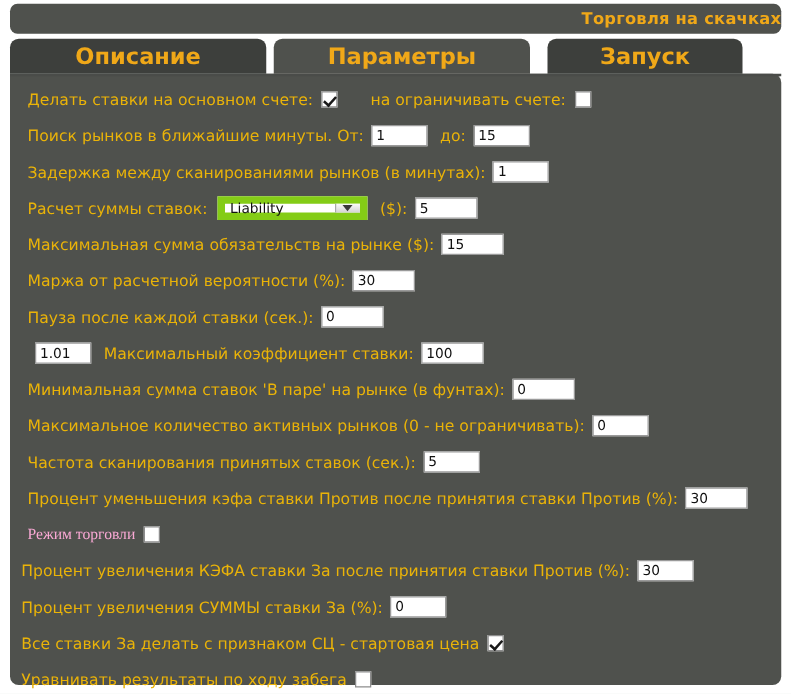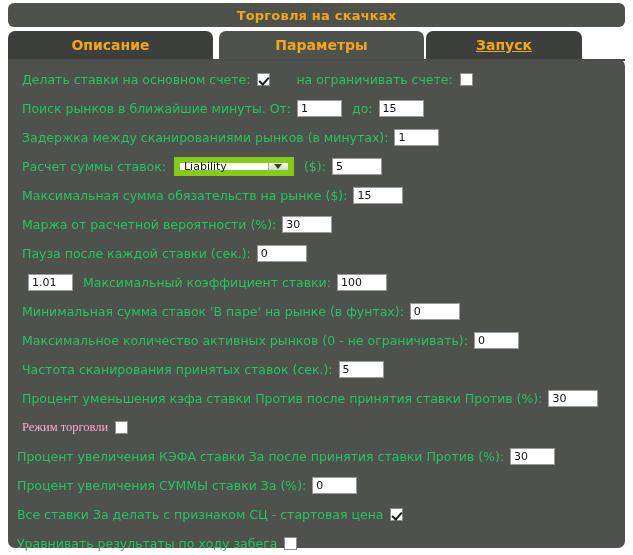--- a/index.html
+++ b/index.html
@@ -10,43 +10,43 @@
     overflow:hidden;
   }
   .app{
     position:relative;width:633px;height:555px;background:#ffffff;
   }
 
   
   .titlebar{
     position:absolute;left:8px;top:3px;width:617px;height:24px;
     background:#4f514d;border-radius:6px;
-    display:flex;align-items:center;justify-content:center;
+    display:flex;align-items:center;justify-content:flex-end;
   }
   .titlebar-text{
     color:#f0a818;font-size:13px;font-weight:bold;letter-spacing:.2px;
   }
 
   
   .tabstrip{
     position:absolute;left:8px;top:31px;width:617px;height:28px;
   }
   .tab{
     position:absolute;top:0;height:28px;
     background:#3d3f3c;
     border-top-left-radius:7px;border-top-right-radius:7px;
     display:flex;align-items:center;justify-content:center;
-    color:#f0a818;font-size:14px;font-weight:bold;
+    color:#f0a818;font-size:18px;font-weight:bold;
   }
   .tab.active{
     background:#4f514d;
   }
   .tab-desc{left:0;width:205px;}
   .tab-param{left:211px;width:205px;}
-  .tab-run{left:418px;width:156px;text-decoration:underline;}
+  .tab-run{left:430px;width:156px;}
 
   
   .panel{
     position:absolute;left:8px;top:59px;width:617px;height:489px;
     background:#4f514d;
     border-bottom-left-radius:7px;border-bottom-right-radius:7px;
     border-top-right-radius:7px;
   }
   .panel-seam{
     position:absolute;left:0;top:0;width:617px;height:2px;
@@ -55,21 +55,21 @@
 
   
   .rows{position:absolute;left:0;top:8px;width:617px;}
   .row{
     display:flex;align-items:center;
     height:24px;margin-bottom:5px;
     padding-left:14px;
     color:#e6e6e6;font-size:12.5px;white-space:nowrap;
   }
   .row.indent{padding-left:9px;}
-  .lbl{color:#22c55e;}
+  .lbl{color:#eab308;}
   .lbl.orange{color:#f9a8d4;font-family:Liberation Serif, serif;}
   .gap{display:inline-block;width:10px;}
   .gap-lg{display:inline-block;width:26px;}
 
   
   .inp{
     background:#ffffff;border:1px solid #9a9a9a;
     height:17px;line-height:17px;
     font-family:"DejaVu Sans","Liberation Sans",sans-serif;
     font-size:11px;color:#111;

